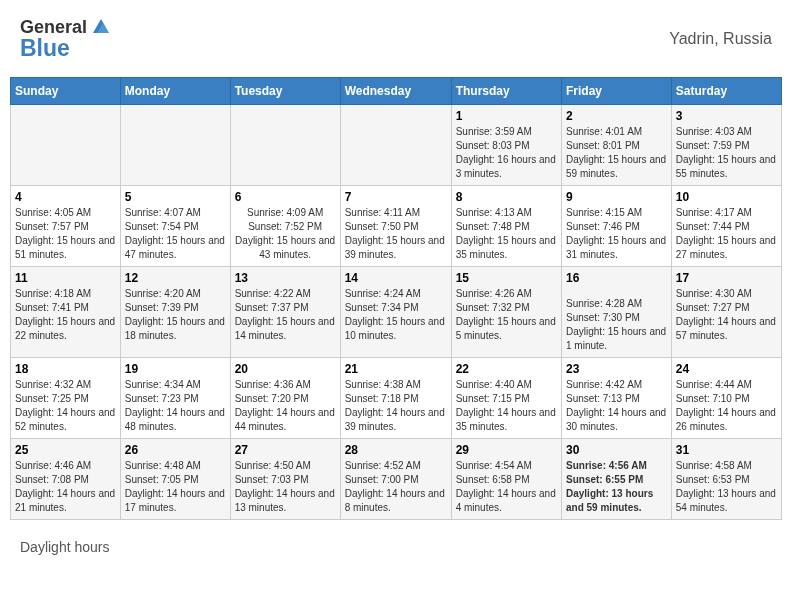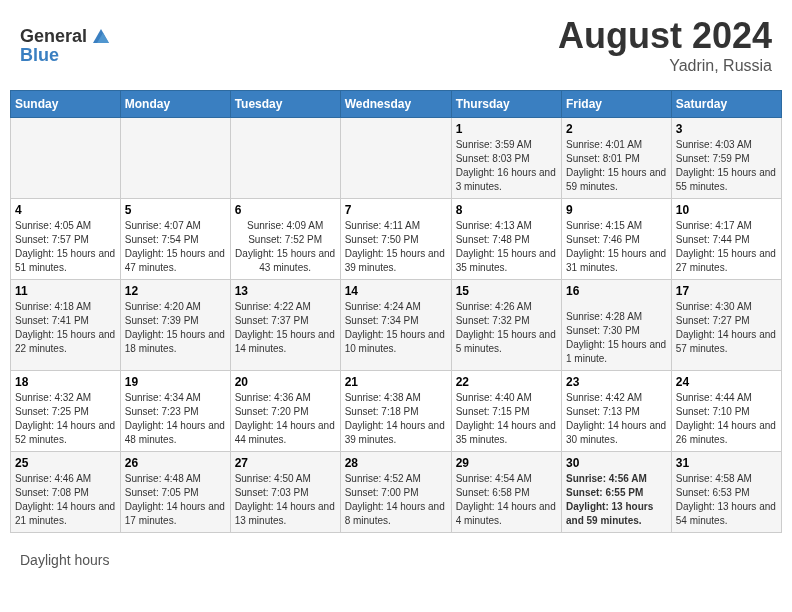--- a/index.html
+++ b/index.html
@@ -20,21 +20,21 @@
     .logo {
       display: flex;
       align-items: center;
     }
     .logo-text-general {
       font-size: 18px;
       font-weight: bold;
       color: #333;
     }
     .logo-text-blue {
-      font-size: 18px;
+      font-size: 23px;
       font-weight: bold;
       color: #3a7fc1;
     }
     .logo-icon {
       width: 24px;
       height: 24px;
       margin-left: 2px;
     }
     .title-area {
       text-align: right;
@@ -106,21 +106,20 @@
         <span class="logo-text-general">General</span>
         <svg class="logo-icon" viewBox="0 0 24 24" xmlns="http://www.w3.org/2000/svg">
           <polygon points="4,18 12,4 20,18" fill="#3a7fc1"></polygon>
           <polygon points="8,18 14,8 20,18" fill="#5a9fd4" opacity="0.7"></polygon>
         </svg>
       </div>
       <span class="logo-text-blue" style="margin-top:-4px;">Blue</span>
     </div>
   </div>
   <div class="title-area">
-    <div class="main-title">August 2024</div>
     <div class="subtitle">Yadrin, Russia</div>
   </div>
 </div>
 
 <table class="calendar-table">
   <thead>
     <tr>
     <th>Sunday</th>
         <th>Monday</th>
         <th>Tuesday</th>

